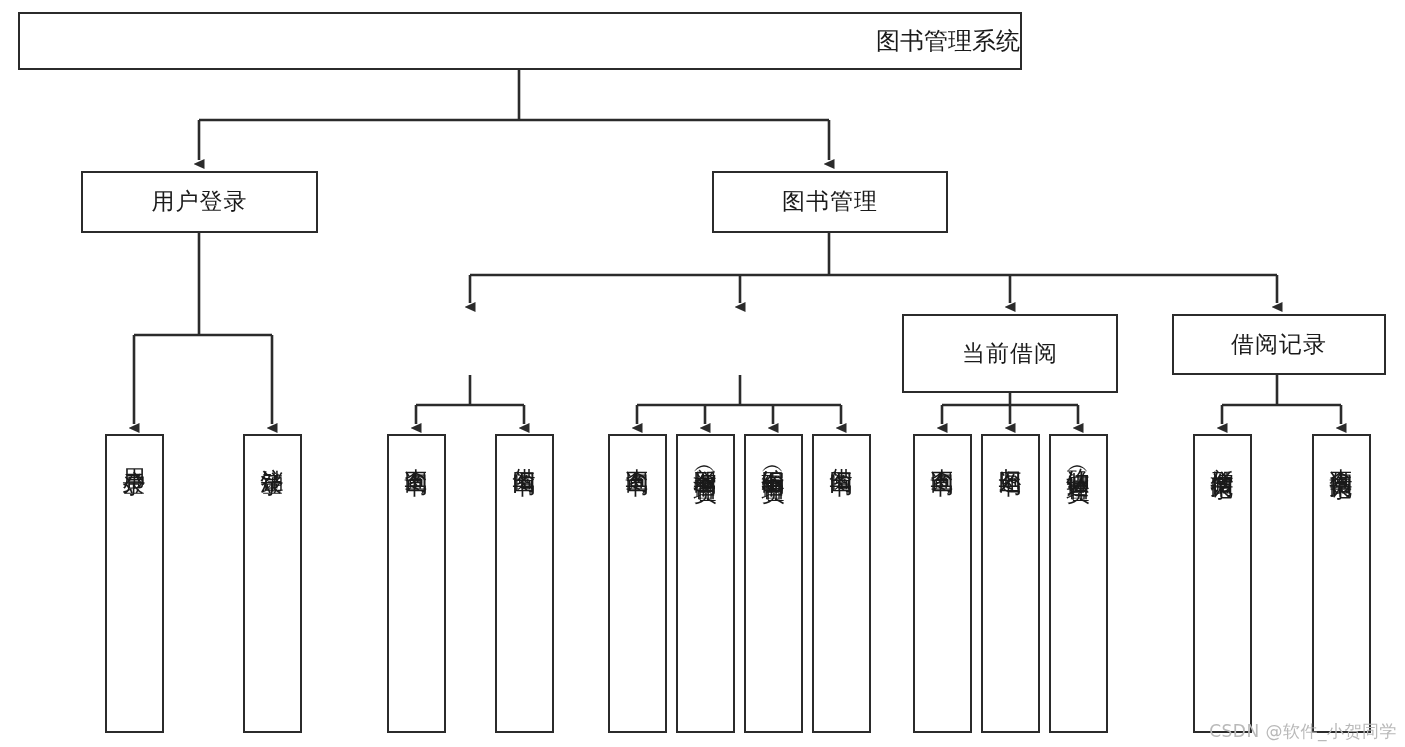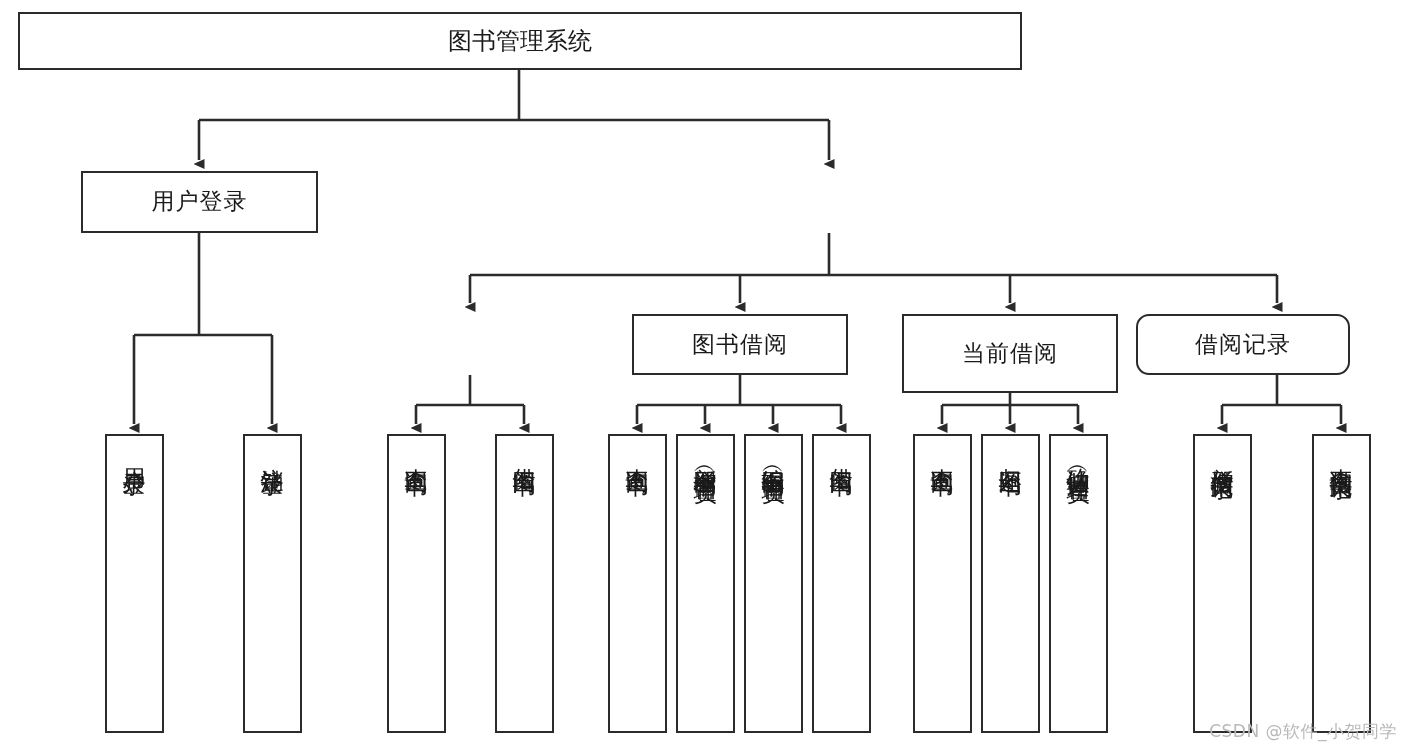--- a/index.html
+++ b/index.html
@@ -35,20 +35,21 @@
     justify-content: center;
     color: #1a1a1a;
   }
   .node.h {
     font-size: 23px;
     letter-spacing: 1px;
     line-height: 1.2;
   }
   .node.root {
     font-size: 24px;
+    justify-content: flex-end;
   }
   .node.leaf {
     font-size: 23px;
     letter-spacing: 2px;
     padding: 14px 2px;
     align-items: flex-start;
     justify-content: center;
   }
   .vtext {
     writing-mode: vertical-rl;
@@ -124,28 +125,28 @@
     </g>
   </svg>
 
   <div class="node root" style="left:18px; top:12px; width:1004px; height:58px;">
     <span>图书管理系统</span>
   </div>
 
   <div class="node h" style="left:81px; top:171px; width:237px; height:62px;">
     <span>用户登录</span>
   </div>
+  <div class="node h" style="left:712px; top:171px; width:236px; height:62px;">
+    <span>图书管理</span>
+  </div>
 
-  <div class="node h" style="left:632px; top:314px; width:216px; height:61px;">
-    <span>图书借阅</span>
-  </div>
   <div class="node h" style="left:902px; top:314px; width:216px; height:79px;">
     <span>当前借阅</span>
   </div>
-  <div class="node h" style="left:1136px; top:314px; width:214px; height:61px;border-radius:13px;">
+  <div class="node h" style="left:1172px; top:314px; width:214px; height:61px;">
     <span>借阅记录</span>
   </div>
 
   <div class="node leaf" style="left:105px; top:434px; width:59px; height:299px;">
     <span class="vtext">用户登录</span>
   </div>
   <div class="node leaf" style="left:243px; top:434px; width:59px; height:299px;">
     <span class="vtext">注销登录</span>
   </div>
 

